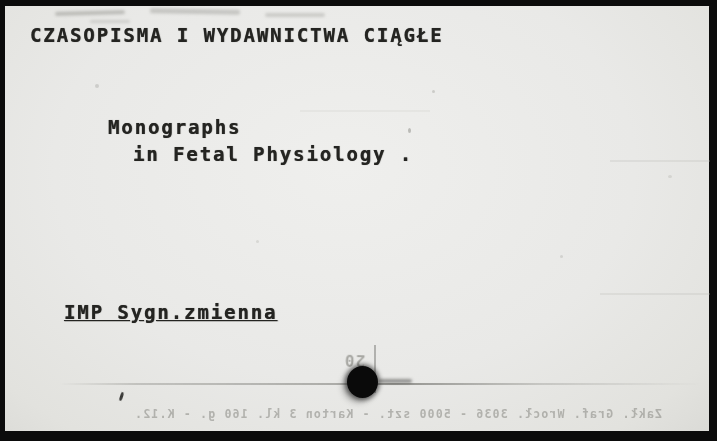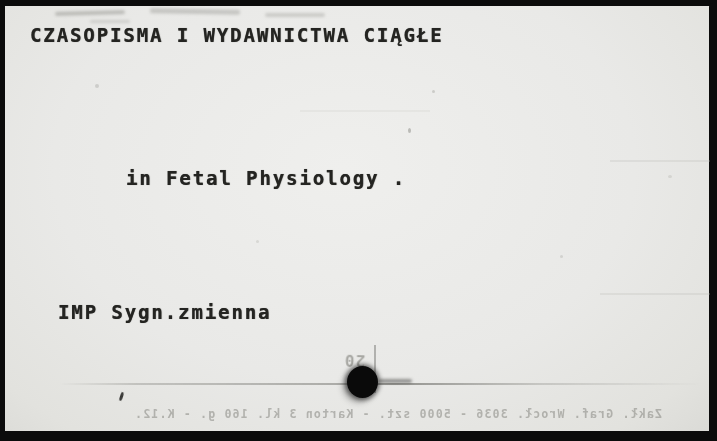--- a/index.html
+++ b/index.html
@@ -25,23 +25,23 @@
     font-weight:bold;
     font-size:19px;
     line-height:20px;
     letter-spacing:1.9px;
     white-space:pre;
     text-shadow:0.4px 0.4px 0.7px rgba(35,35,32,0.65), -0.2px 0 0.4px rgba(35,35,32,0.35);
   }
   .tw-h1{left:30px;top:25px;}
   .tw-h2{left:30px;top:51px;}
   .tw-b1{left:108px;top:117px;}
-  .tw-b2{left:126px;top:144px;margin-top:24px;}
+  .tw-b2{left:133px;top:144px;}
   .tw-b3{left:135px;top:170px;}
-  .tw-sig{left:58px;top:302px;}
+  .tw-sig{left:64px;top:302px;text-decoration:underline;}
 
   
   .smudge{position:absolute;background:#8f8f8a;filter:blur(1.6px);opacity:.5;border-radius:2px;}
   .sm1{left:55px;top:11px;width:70px;height:4px;transform:rotate(-1.5deg);}
   .sm2{left:150px;top:9px;width:90px;height:5px;transform:rotate(1deg);opacity:.4;}
   .sm3{left:265px;top:13px;width:60px;height:4px;opacity:.35;}
   .sm4{left:90px;top:20px;width:40px;height:3px;opacity:.3;}
 
   
   .faint-hline{
@@ -114,20 +114,21 @@
   <div class="edge edge-right"></div>
   <div class="edge edge-bottom"></div>
 
   <div class="smudge sm1"></div>
   <div class="smudge sm2"></div>
   <div class="smudge sm3"></div>
   <div class="smudge sm4"></div>
 
   <div class="tw tw-h1">CZASOPISMA I WYDAWNICTWA CIĄGŁE</div>
 
+  <div class="tw tw-b1">Monographs</div>
   <div class="tw tw-b2">in Fetal Physiology .</div>
 
   <div class="tw tw-sig">IMP Sygn.zmienna</div>
 
   <div class="faint-hline"></div>
   <div class="faint-vline"></div>
 
   <div class="stamp-20">20</div>
 
   <div class="punch"></div>

